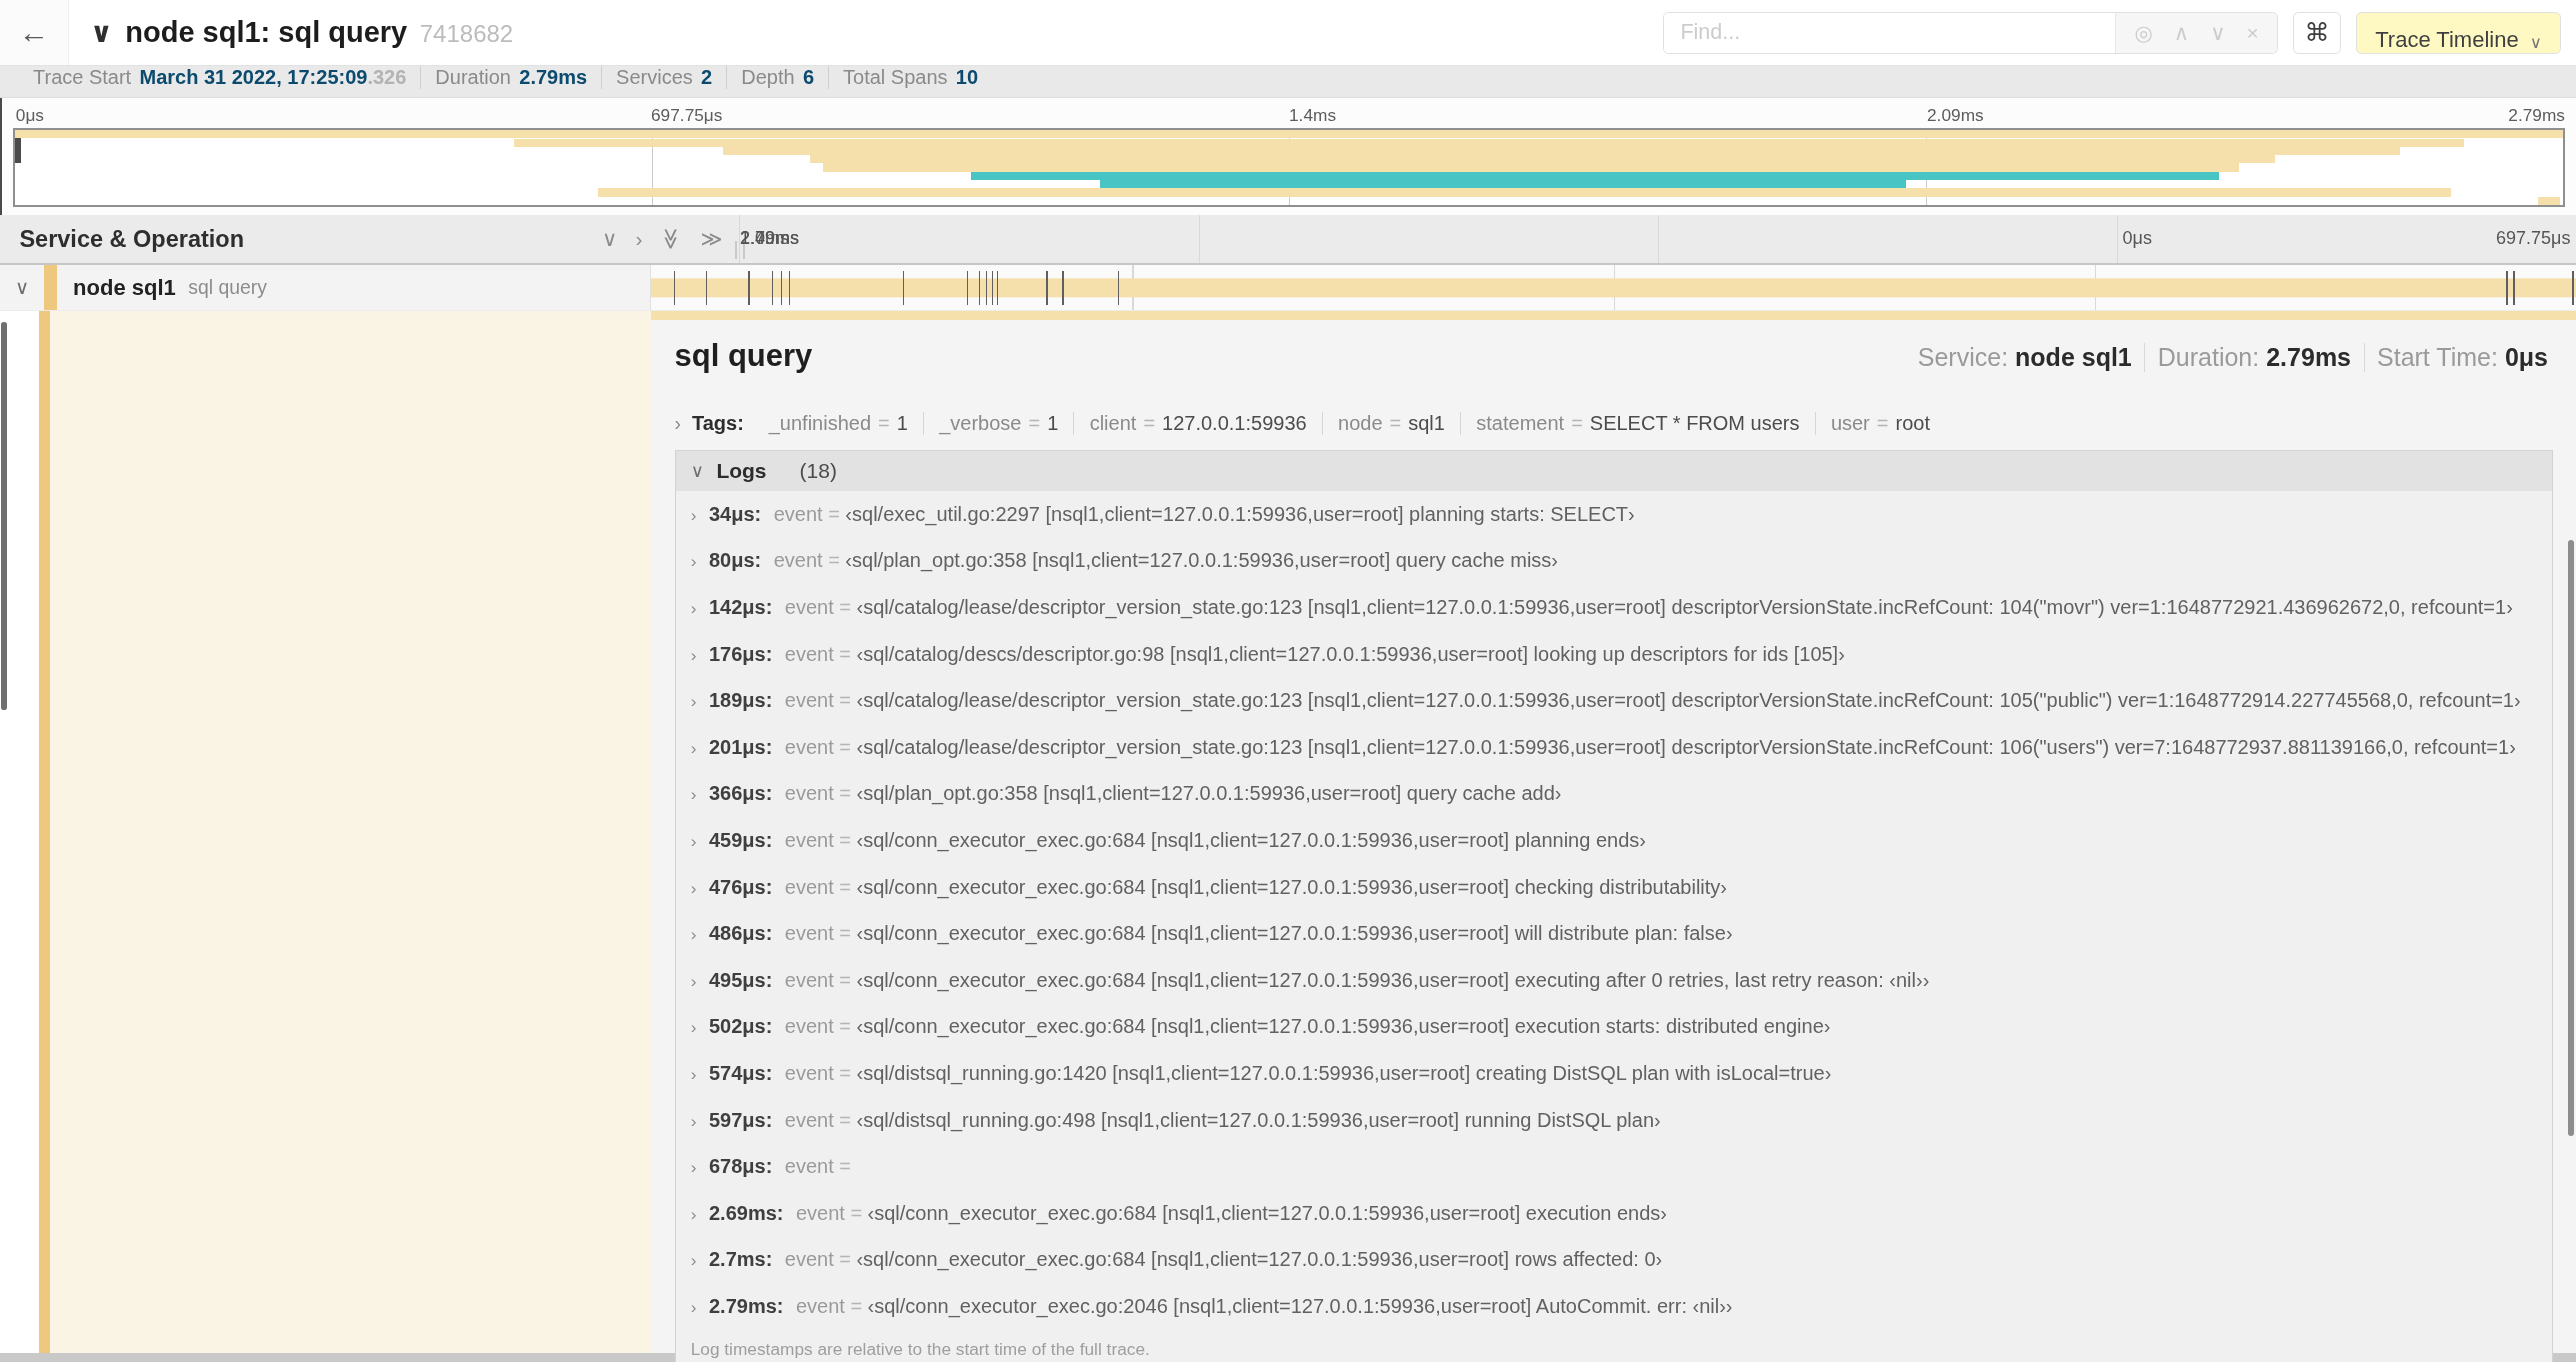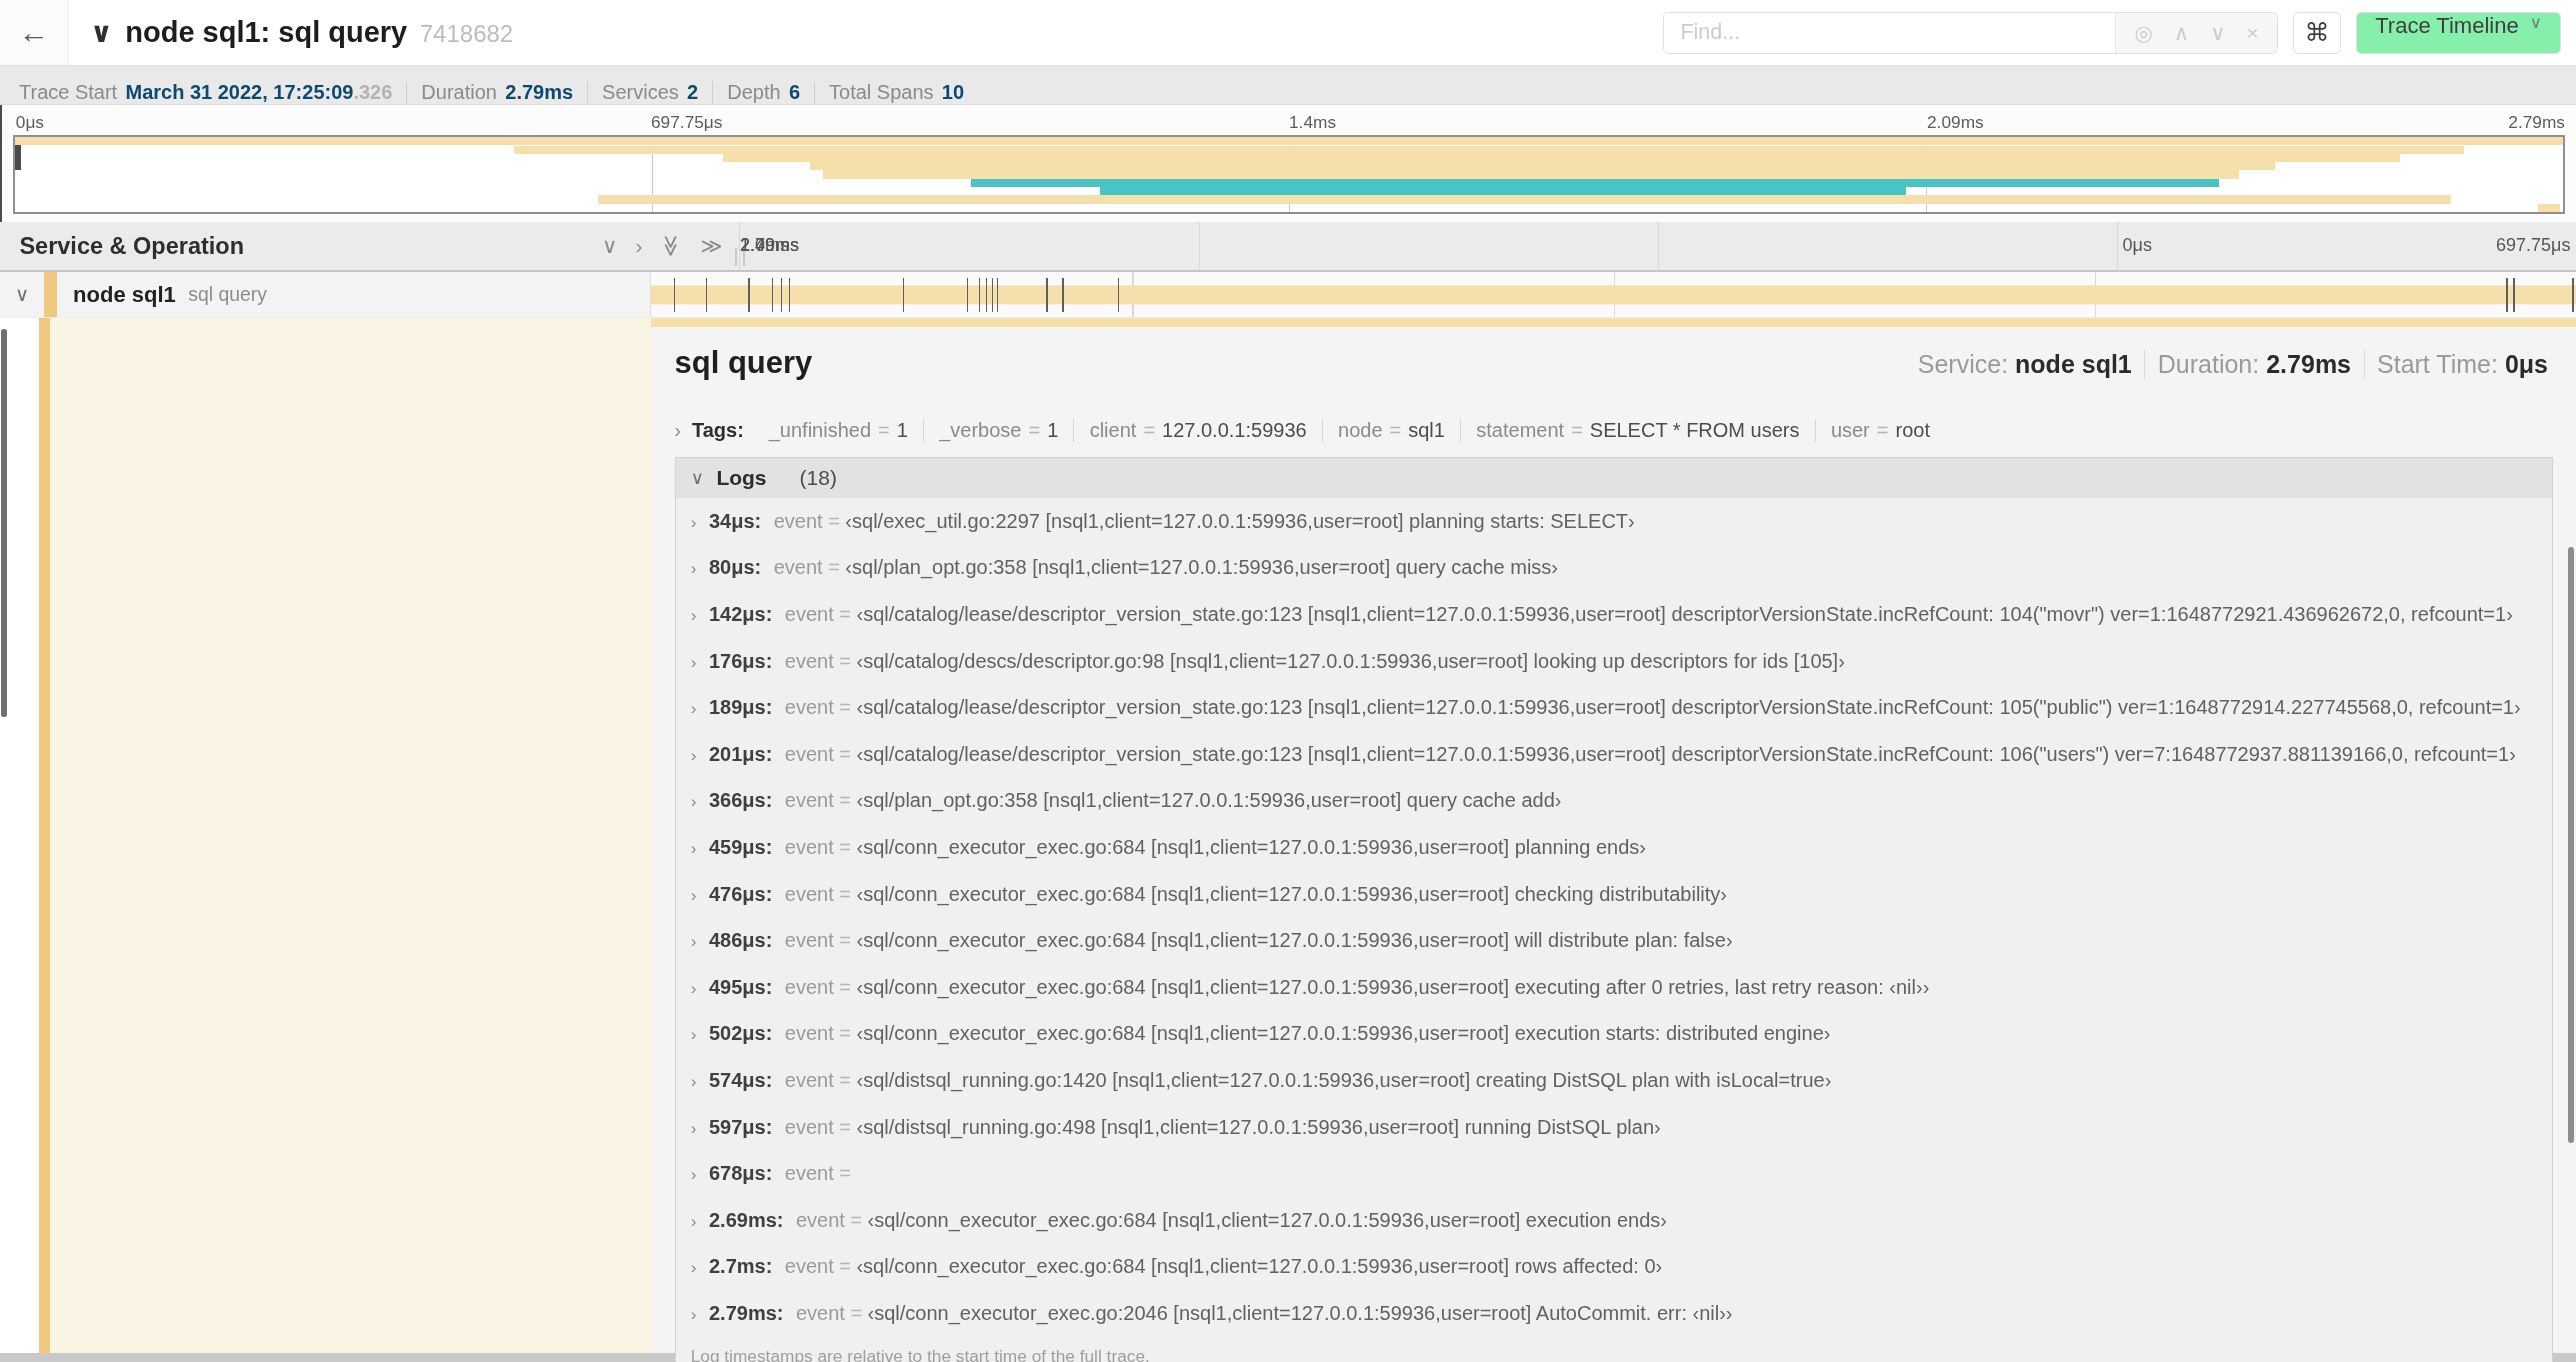--- a/index.html
+++ b/index.html
@@ -16,27 +16,27 @@
   .hdr-title { font-size:29px; font-weight:bold; color:#1d1d1d; }
   .hdr-id { font-size:24px; color:#bcbcbc; }
   .hdr-right { display:flex; align-items:center; gap:15.2px; padding-right:15.2px; }
   .findbox { display:flex; align-items:stretch; height:42px; border:1.4px solid #e0e0e0; border-radius:5.5px; overflow:hidden; width:615px; background:#fff; }
   .find-input { flex:1; border:none; outline:none; font-size:21.5px; padding:0 16.6px; color:#444; background:#fff; font-family:inherit; }
   .find-input::placeholder { color:#ccc; }
   .find-btns { display:flex; align-items:center; gap:21px; padding:0 18px; background:#f6f6f6; border-left:1.4px solid #e8e8e8; }
   .find-btns span { font-size:21px; color:#ccc; cursor:pointer; }
   .sq-btn { height:42px; min-width:48px; border:1.4px solid #e0e0e0; border-radius:5.5px; background:#fff;
     display:flex; align-items:center; justify-content:center; font-size:25px; color:#3f3f3f; cursor:pointer; padding:0 9.7px; }
-  .tt-btn { height:42px; border:1.4px solid #e0e0e0; border-radius:5.5px; background:#86efac; display:flex; align-items:flex-start;
+  .tt-btn { height:42px; border:1.4px solid #e0e0e0; border-radius:5.5px; background:#fef9c3; display:flex; align-items:flex-end;
     gap:11px; padding:0 18px; font-size:22px; color:#3f3f3f; cursor:pointer; }
   .tt-btn .caret { font-size:16.6px; color:#777; }
 
   
-  .summary { height:39px; background:#e9e9e9; border-bottom:1.4px solid #dcdcdc; display:flex; align-items:flex-end;
-    padding-left:5px; font-size:20px; flex:0 0 auto; }
+  .summary { height:32px; background:#e9e9e9; border-bottom:1.4px solid #dcdcdc; display:flex; align-items:flex-start;
+    padding-left:19px; font-size:20px; flex:0 0 auto; }
   .sum-item { display:flex; align-items:center; gap:8.3px; padding:0 14px; border-right:1.4px solid #cfcfcf; }
   .sum-item:last-child { border-right:none; }
   .sum-label { color:#8a8a8a; }
   .sum-value { color:#0c4a6e; font-weight:bold; }
   .sum-suffix { color:#b3b3b3; font-weight:bold; }
 
   
   .minimap { padding:4.2px 11px 8.3px 11px; background:#fcfcfc; flex:0 0 auto; position:relative; border-left:2.8px solid #4a4a4a; }
   .mm-labels { position:relative; height:26px; font-size:17.3px; color:#5c5c5c; }
   .mm-labels .lbl { position:absolute; top:2.8px; }

